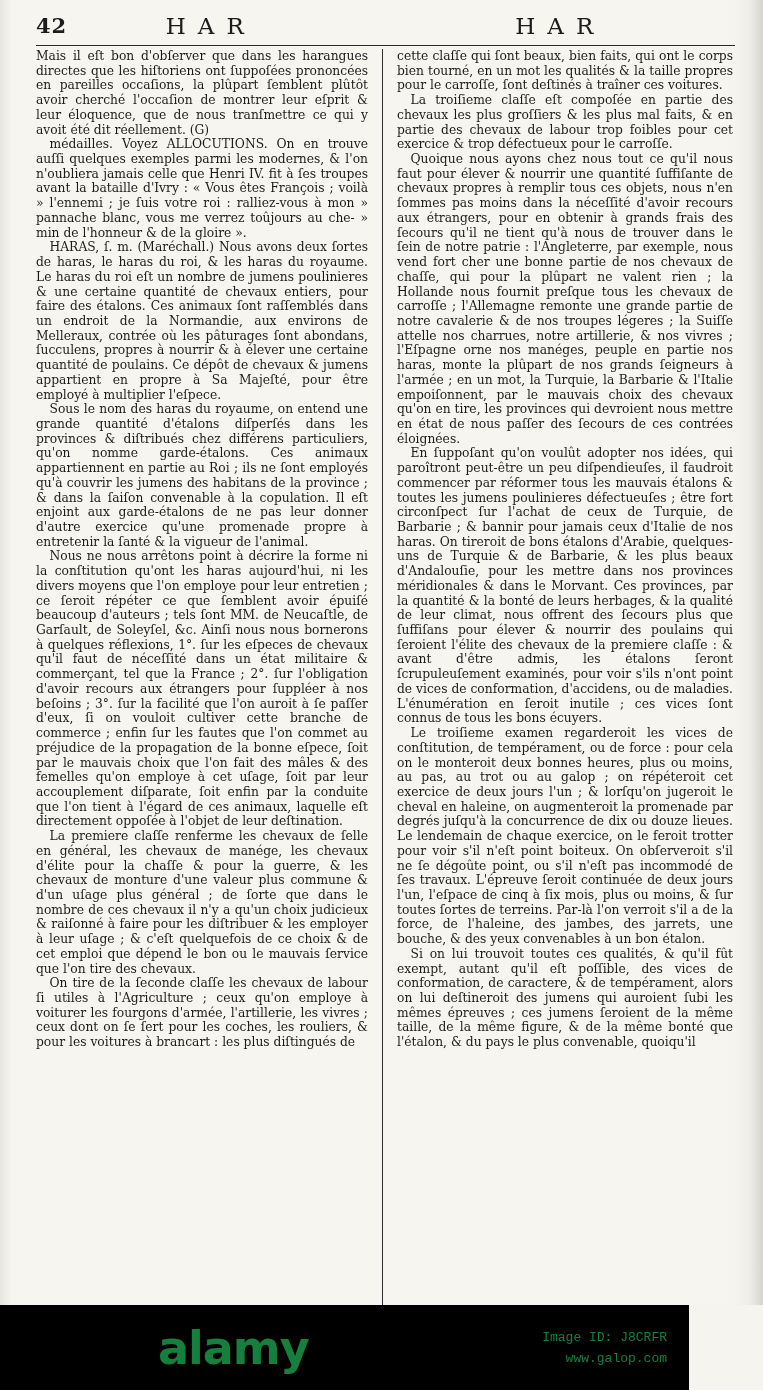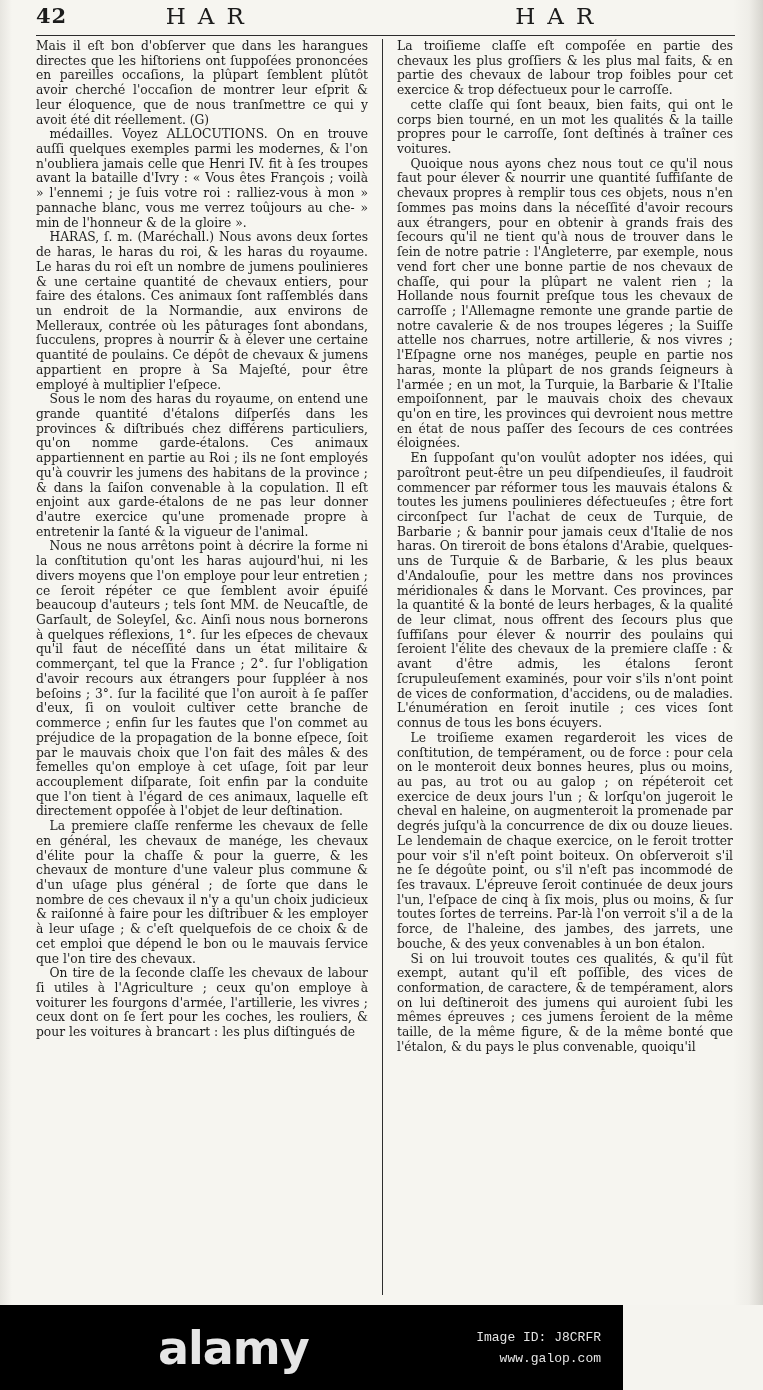--- a/index.html
+++ b/index.html
@@ -13,21 +13,21 @@
     position: relative;
     width: 763px; height: 1390px;
     background: #f5f4ef;
     color: #1c1c1c;
     overflow: hidden;
   }
   .scan {
     position: absolute; top: 0; left: 0;
     width: 763px; height: 1305px;
     box-sizing: border-box;
-    padding: 2px 28px 0 36px;
+    padding: 12px 28px 0 36px;
     background:
       linear-gradient(to left, rgba(120,115,105,0.25) 0px, rgba(120,115,105,0.06) 14px, rgba(0,0,0,0) 30px),
       linear-gradient(to right, rgba(120,115,105,0.12) 0px, rgba(0,0,0,0) 12px),
       #f6f5f0;
   }
   .header-row {
     position: relative;
     display: flex;
     height: 30px;
     align-items: flex-start;
@@ -57,23 +57,23 @@
   }
   .column.right { width: 336px; }
   .column p { margin: 0; text-indent: 1.1em; }
   .column p:first-child { text-indent: 0; }
   .divider {
     width: 1px; background: #2e2e2e;
     margin: 0 14px;
   }
   .watermark-bar {
     position: absolute; left: 0; bottom: 0;
-    width: 623px; height: 85px;
+    width: 689px; height: 85px;
     background: #000000;
-    color: #e5e5e5;
+    color: #15803d;
     display: flex;
     align-items: center;
   }
   .alamy-logo {
     margin-left: 158px;
     font-family: "DejaVu Sans", sans-serif;
     font-weight: 700;
     font-size: 46px;
     letter-spacing: -1px;
     line-height: 1;
@@ -107,22 +107,22 @@
           <p>Mais il eſt bon d'obſerver que dans les harangues directes que les hiſtoriens ont ſuppoſées prononcées en pareilles occaſions, la plûpart ſemblent plûtôt avoir cherché l'occaſion de montrer leur eſprit &amp; leur éloquence, que de nous tranſmettre ce qui y avoit été dit réellement. (G)</p>
           <p>médailles. Voyez ALLOCUTIONS. On en trouve auſſi quelques exemples parmi les modernes, &amp; l'on n'oubliera jamais celle que Henri IV. fit à ſes troupes avant la bataille d'Ivry : « Vous êtes François ; voilà » l'ennemi ; je ſuis votre roi : ralliez-vous à mon » pannache blanc, vous me verrez toûjours au che- » min de l'honneur &amp; de la gloire ».</p>
           <p>HARAS, ſ. m. (Maréchall.) Nous avons deux ſortes de haras, le haras du roi, &amp; les haras du royaume. Le haras du roi eſt un nombre de jumens poulinieres &amp; une certaine quantité de chevaux entiers, pour faire des étalons. Ces animaux ſont raſſemblés dans un endroit de la Normandie, aux environs de Melleraux, contrée où les pâturages ſont abondans, ſucculens, propres à nourrir &amp; à élever une certaine quantité de poulains. Ce dépôt de chevaux &amp; jumens appartient en propre à Sa Majeſté, pour être employé à multiplier l'eſpece.</p>
           <p>Sous le nom des haras du royaume, on entend une grande quantité d'étalons diſperſés dans les provinces &amp; diſtribués chez différens particuliers, qu'on nomme garde-étalons. Ces animaux appartiennent en partie au Roi ; ils ne ſont employés qu'à couvrir les jumens des habitans de la province ; &amp; dans la ſaiſon convenable à la copulation. Il eſt enjoint aux garde-étalons de ne pas leur donner d'autre exercice qu'une promenade propre à entretenir la ſanté &amp; la vigueur de l'animal.</p>
           <p>Nous ne nous arrêtons point à décrire la forme ni la conſtitution qu'ont les haras aujourd'hui, ni les divers moyens que l'on employe pour leur entretien ; ce ſeroit répéter ce que ſemblent avoir épuiſé beaucoup d'auteurs ; tels ſont MM. de Neucaſtle, de Garſault, de Soleyſel, &amp;c. Ainſi nous nous bornerons à quelques réflexions, 1°. ſur les eſpeces de chevaux qu'il faut de néceſſité dans un état militaire &amp; commerçant, tel que la France ; 2°. ſur l'obligation d'avoir recours aux étrangers pour ſuppléer à nos beſoins ; 3°. ſur la facilité que l'on auroit à ſe paſſer d'eux, ſi on vouloit cultiver cette branche de commerce ; enfin ſur les fautes que l'on commet au préjudice de la propagation de la bonne eſpece, ſoit par le mauvais choix que l'on fait des mâles &amp; des femelles qu'on employe à cet uſage, ſoit par leur accouplement diſparate, ſoit enfin par la conduite que l'on tient à l'égard de ces animaux, laquelle eſt directement oppoſée à l'objet de leur deſtination.</p>
           <p>La premiere claſſe renferme les chevaux de ſelle en général, les chevaux de manége, les chevaux d'élite pour la chaſſe &amp; pour la guerre, &amp; les chevaux de monture d'une valeur plus commune &amp; d'un uſage plus général ; de ſorte que dans le nombre de ces chevaux il n'y a qu'un choix judicieux &amp; raiſonné à faire pour les diſtribuer &amp; les employer à leur uſage ; &amp; c'eſt quelquefois de ce choix &amp; de cet emploi que dépend le bon ou le mauvais ſervice que l'on tire des chevaux.</p>
           <p>On tire de la ſeconde claſſe les chevaux de labour ſi utiles à l'Agriculture ; ceux qu'on employe à voiturer les fourgons d'armée, l'artillerie, les vivres ; ceux dont on ſe ſert pour les coches, les rouliers, &amp; pour les voitures à brancart : les plus diſtingués de</p>
         </div>
       <div class="divider"></div>
       <div class="column right">
+          <p>cette claſſe qui ſont beaux, bien faits, qui ont le corps bien tourné, en un mot les qualités &amp; la taille propres pour le carroſſe, ſont deſtinés à traîner ces voitures.</p>
           <p>La troiſieme claſſe eſt compoſée en partie des chevaux les plus groſſiers &amp; les plus mal faits, &amp; en partie des chevaux de labour trop foibles pour cet exercice &amp; trop défectueux pour le carroſſe.</p>
-          <p>cette claſſe qui ſont beaux, bien faits, qui ont le corps bien tourné, en un mot les qualités &amp; la taille propres pour le carroſſe, ſont deſtinés à traîner ces voitures.</p>
           <p>Quoique nous ayons chez nous tout ce qu'il nous faut pour élever &amp; nourrir une quantité ſuffiſante de chevaux propres à remplir tous ces objets, nous n'en ſommes pas moins dans la néceſſité d'avoir recours aux étrangers, pour en obtenir à grands frais des ſecours qu'il ne tient qu'à nous de trouver dans le ſein de notre patrie : l'Angleterre, par exemple, nous vend fort cher une bonne partie de nos chevaux de chaſſe, qui pour la plûpart ne valent rien ; la Hollande nous fournit preſque tous les chevaux de carroſſe ; l'Allemagne remonte une grande partie de notre cavalerie &amp; de nos troupes légeres ; la Suiſſe attelle nos charrues, notre artillerie, &amp; nos vivres ; l'Eſpagne orne nos manéges, peuple en partie nos haras, monte la plûpart de nos grands ſeigneurs à l'armée ; en un mot, la Turquie, la Barbarie &amp; l'Italie empoiſonnent, par le mauvais choix des chevaux qu'on en tire, les provinces qui devroient nous mettre en état de nous paſſer des ſecours de ces contrées éloignées.</p>
           <p>En ſuppoſant qu'on voulût adopter nos idées, qui paroîtront peut-être un peu diſpendieuſes, il faudroit commencer par réformer tous les mauvais étalons &amp; toutes les jumens poulinieres défectueuſes ; être fort circonſpect ſur l'achat de ceux de Turquie, de Barbarie ; &amp; bannir pour jamais ceux d'Italie de nos haras. On tireroit de bons étalons d'Arabie, quelques-uns de Turquie &amp; de Barbarie, &amp; les plus beaux d'Andalouſie, pour les mettre dans nos provinces méridionales &amp; dans le Morvant. Ces provinces, par la quantité &amp; la bonté de leurs herbages, &amp; la qualité de leur climat, nous offrent des ſecours plus que ſuffiſans pour élever &amp; nourrir des poulains qui ſeroient l'élite des chevaux de la premiere claſſe : &amp; avant d'être admis, les étalons ſeront ſcrupuleuſement examinés, pour voir s'ils n'ont point de vices de conformation, d'accidens, ou de maladies. L'énumération en ſeroit inutile ; ces vices ſont connus de tous les bons écuyers.</p>
           <p>Le troiſieme examen regarderoit les vices de conſtitution, de tempérament, ou de force : pour cela on le monteroit deux bonnes heures, plus ou moins, au pas, au trot ou au galop ; on répéteroit cet exercice de deux jours l'un ; &amp; lorſqu'on jugeroit le cheval en haleine, on augmenteroit la promenade par degrés juſqu'à la concurrence de dix ou douze lieues. Le lendemain de chaque exercice, on le feroit trotter pour voir s'il n'eſt point boiteux. On obſerveroit s'il ne ſe dégoûte point, ou s'il n'eſt pas incommodé de ſes travaux. L'épreuve ſeroit continuée de deux jours l'un, l'eſpace de cinq à ſix mois, plus ou moins, &amp; ſur toutes ſortes de terreins. Par-là l'on verroit s'il a de la force, de l'haleine, des jambes, des jarrets, une bouche, &amp; des yeux convenables à un bon étalon.</p>
           <p>Si on lui trouvoit toutes ces qualités, &amp; qu'il fût exempt, autant qu'il eſt poſſible, des vices de conformation, de caractere, &amp; de tempérament, alors on lui deſtineroit des jumens qui auroient ſubi les mêmes épreuves ; ces jumens ſeroient de la même taille, de la même figure, &amp; de la même bonté que l'étalon, &amp; du pays le plus convenable, quoiqu'il</p>
         </div>
     </div>
 
   </div>
 
   <div class="watermark-bar">

